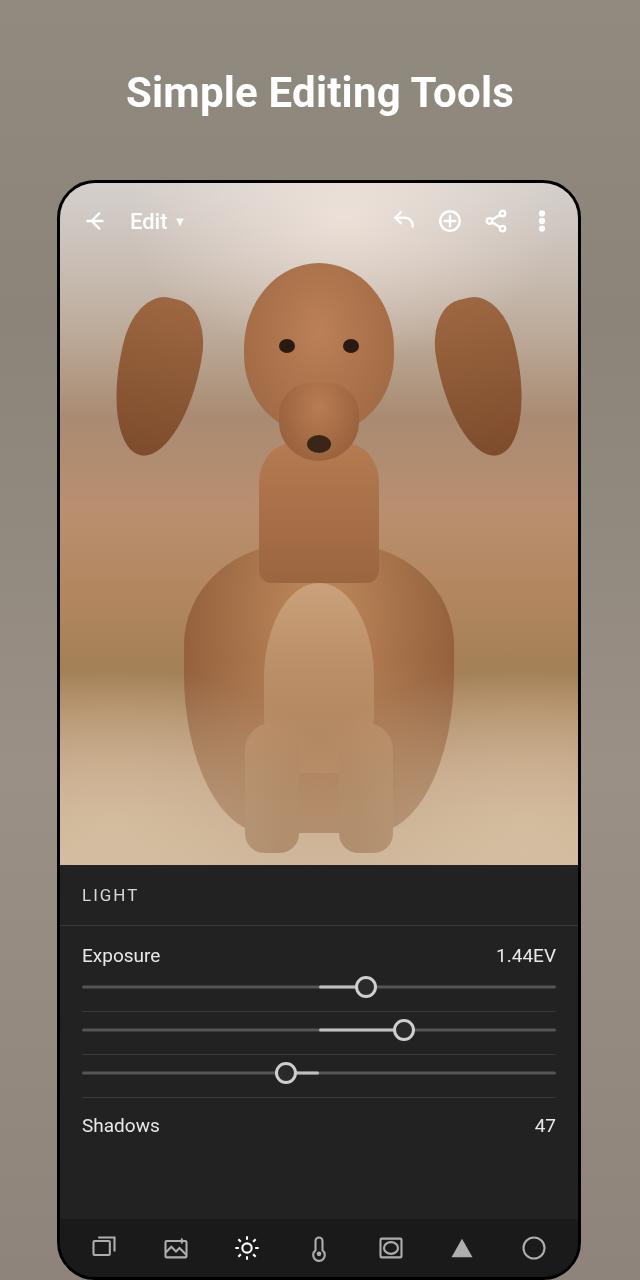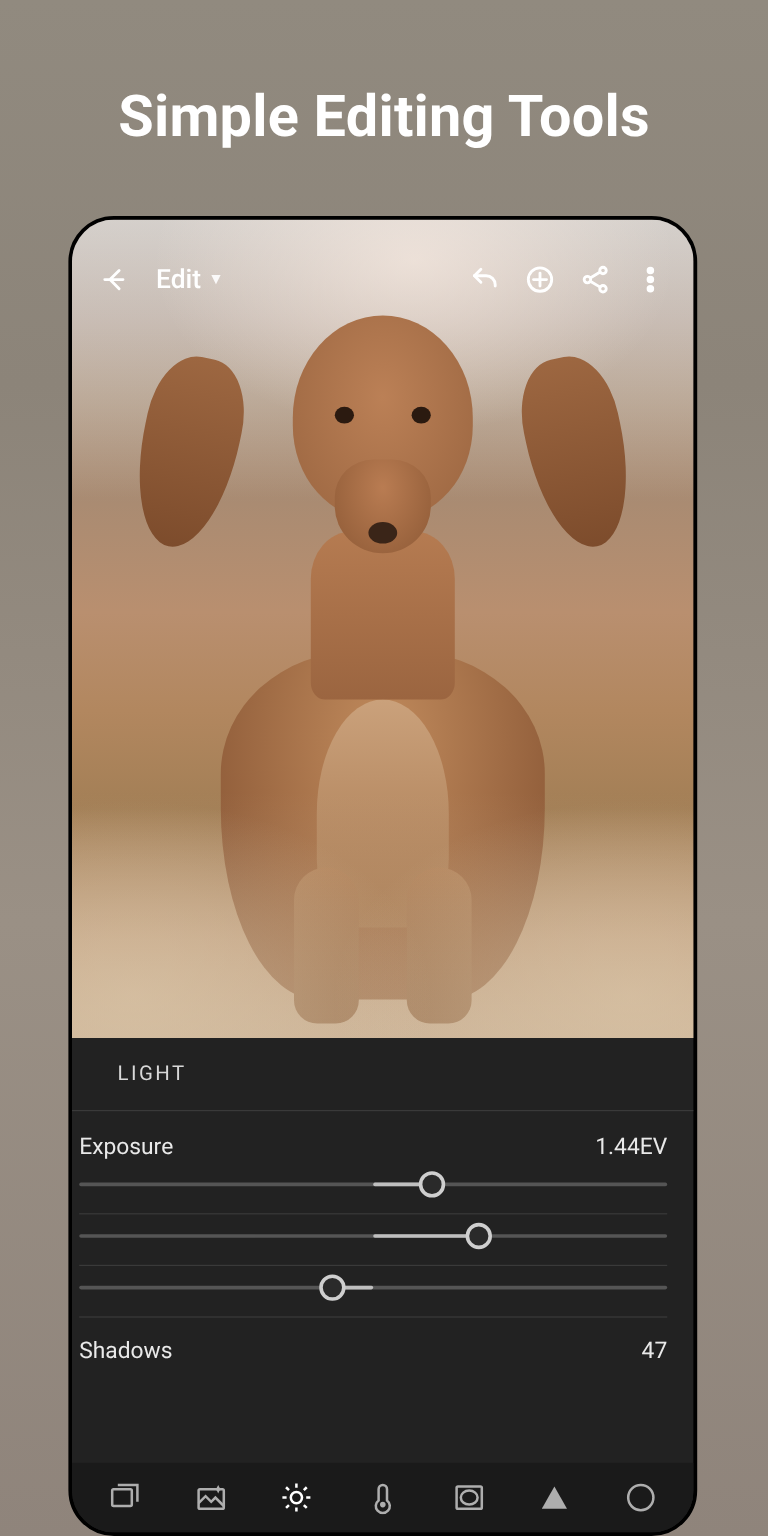--- a/index.html
+++ b/index.html
@@ -7,21 +7,21 @@
   width: 640px;
   height: 1280px;
   background: linear-gradient(180deg, #918a7f 0%, #8c8479 25%, #9a9085 60%, #8f847b 100%);
   font-family: -apple-system, BlinkMacSystemFont, "Segoe UI", Roboto, sans-serif;
   overflow: hidden;
   position: relative;
 }
 .promo-title {
   text-align: center;
   color: #fff;
-  font-size: 48px;
+  font-size: 42px;
   font-weight: 700;
   padding-top: 68px;
   letter-spacing: 0.2px;
 }
 .phone {
   position: absolute;
   left: 57px;
   top: 180px;
   width: 524px;
   height: 1100px;
@@ -110,54 +110,53 @@
 .grass {
   position:absolute; inset:0;
   background:
     radial-gradient(ellipse 80% 40% at 10% 95%, rgba(220,200,170,0.55), transparent 60%),
     radial-gradient(ellipse 80% 40% at 90% 95%, rgba(220,200,170,0.55), transparent 60%),
     linear-gradient(0deg, rgba(200,175,145,0.5) 0%, transparent 30%);
   pointer-events:none;
 }
 
 .topbar {
-  position: absolute; top: 16px; left: 0; right: 0;
+  position: absolute; top: 4px; left: 0; right: 0;
   height: 68px;
   display: flex; align-items: center;
   padding: 0 18px;
   gap: 10px;
 }
 .tb-ico { width: 36px; height: 36px; display:flex; align-items:center; justify-content:center; color:#fff; }
 .tb-ico svg { width: 26px; height: 26px; stroke:#fff; fill:none; stroke-width:2.2; stroke-linecap:round; stroke-linejoin:round; }
 .edit-label { color:#fff; font-size:22px; font-weight:500; display:flex; align-items:center; gap:6px; margin-left:6px; }
 .edit-label .caret { font-size:13px; opacity:0.9; }
 .spacer { flex: 1; }
 
 .panel {
   flex: 1;
   background: #222;
   color: #eee;
   display: flex; flex-direction: column;
 }
 .panel-header {
   display: flex; align-items: center; justify-content: space-between;
   padding: 20px 22px 14px 22px;
-  margin-left: 16px;
 }
 .panel-title { font-size: 17px; letter-spacing: 2px; color:#d8d8d8; }
 .curve-btn {
   background: #333; color:#ddd;
   font-size: 17px; letter-spacing: 1.5px;
   padding: 10px 16px;
   border-radius: 6px;
   display:flex; align-items:center; gap:10px;
 }
 .curve-btn svg { width:22px; height:16px; stroke:#ddd; fill:none; stroke-width:2; }
 .divider { height:1px; background:#3a3a3a; margin: 6px 0 0 0; }
-.sliders { padding: 8px 22px 0 6px; display:flex; flex-direction:column; gap: 6px; }
+.sliders { padding: 8px 22px 0 22px; display:flex; flex-direction:column; gap: 6px; }
 .slider-row {}
 .slider-top { display:flex; justify-content:space-between; font-size:19px; color:#e9e9e9; padding: 10px 0 8px; }
 .track {
   position: relative; height: 24px;
 }
 .rail {
   position:absolute; left:0; right:0; top:50%; transform:translateY(-50%);
   height:3px; background:#555; border-radius:2px;
 }
 .fill {

